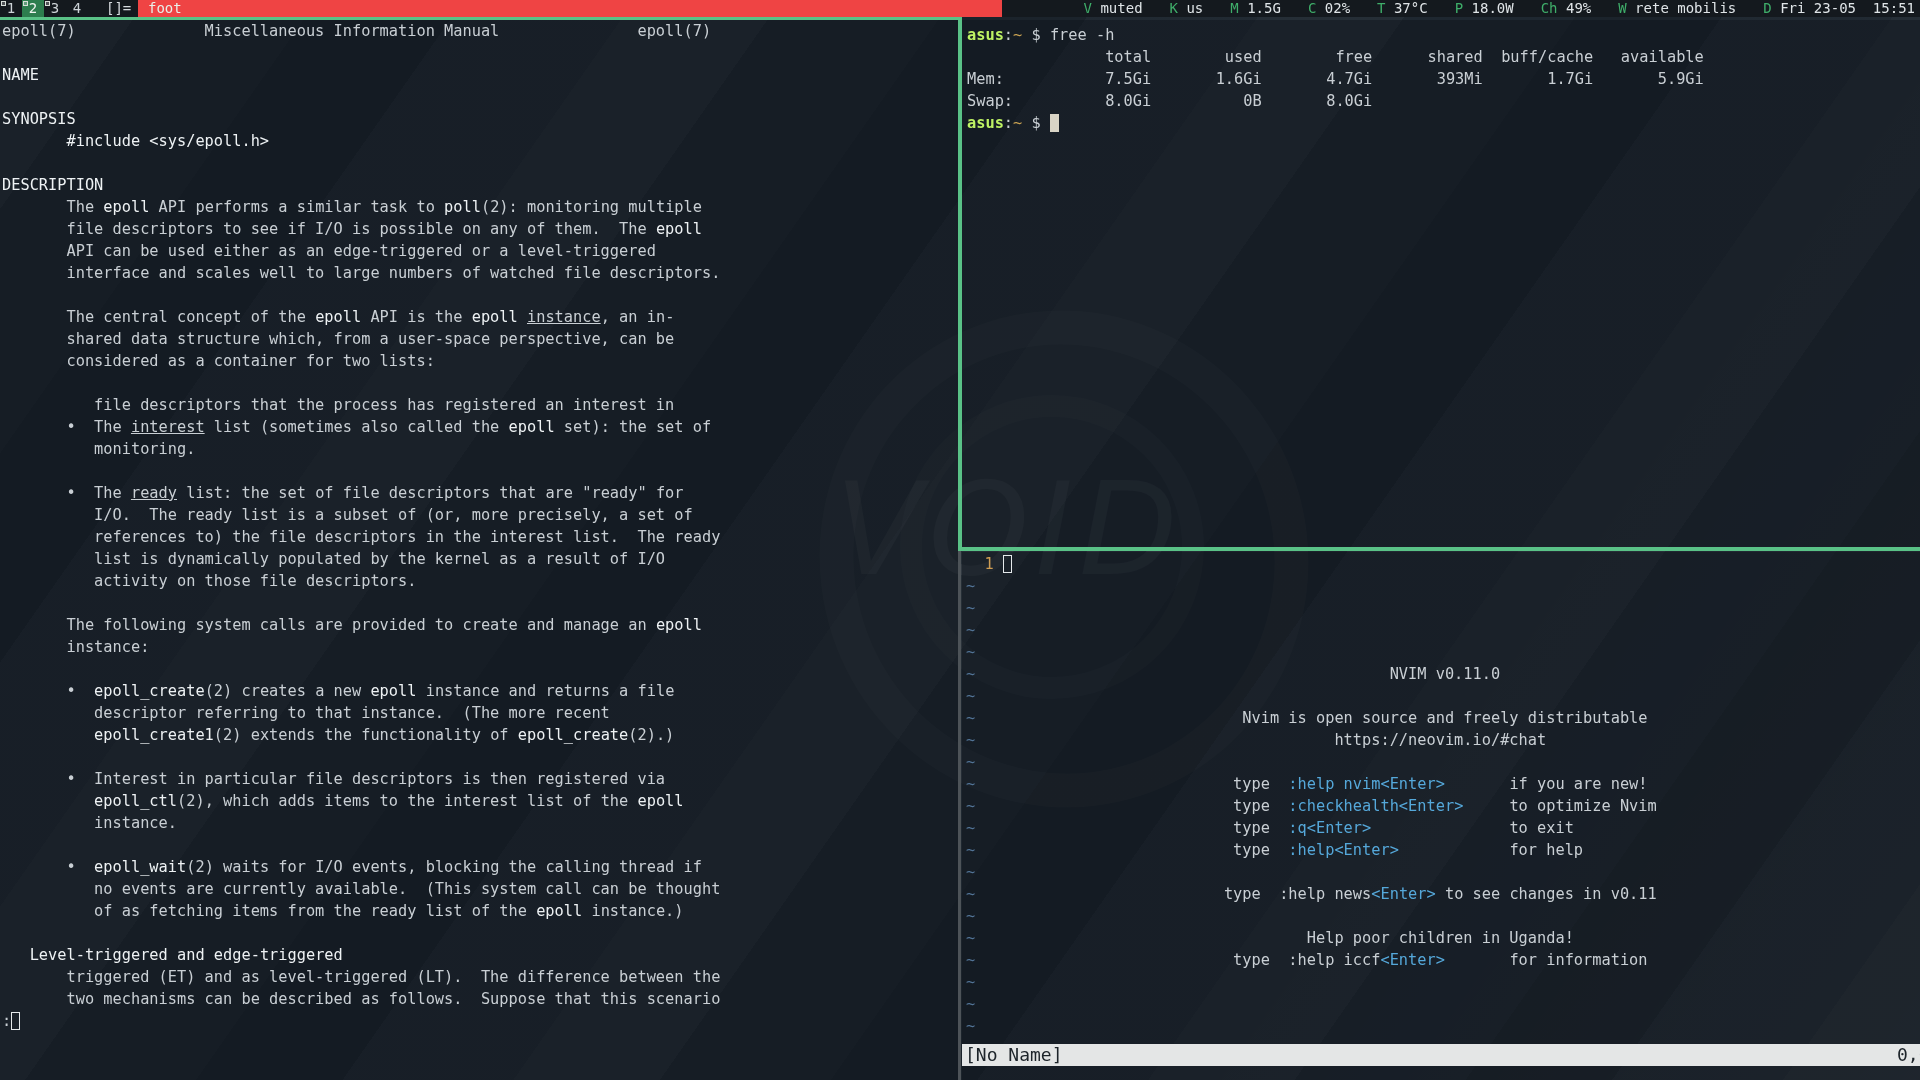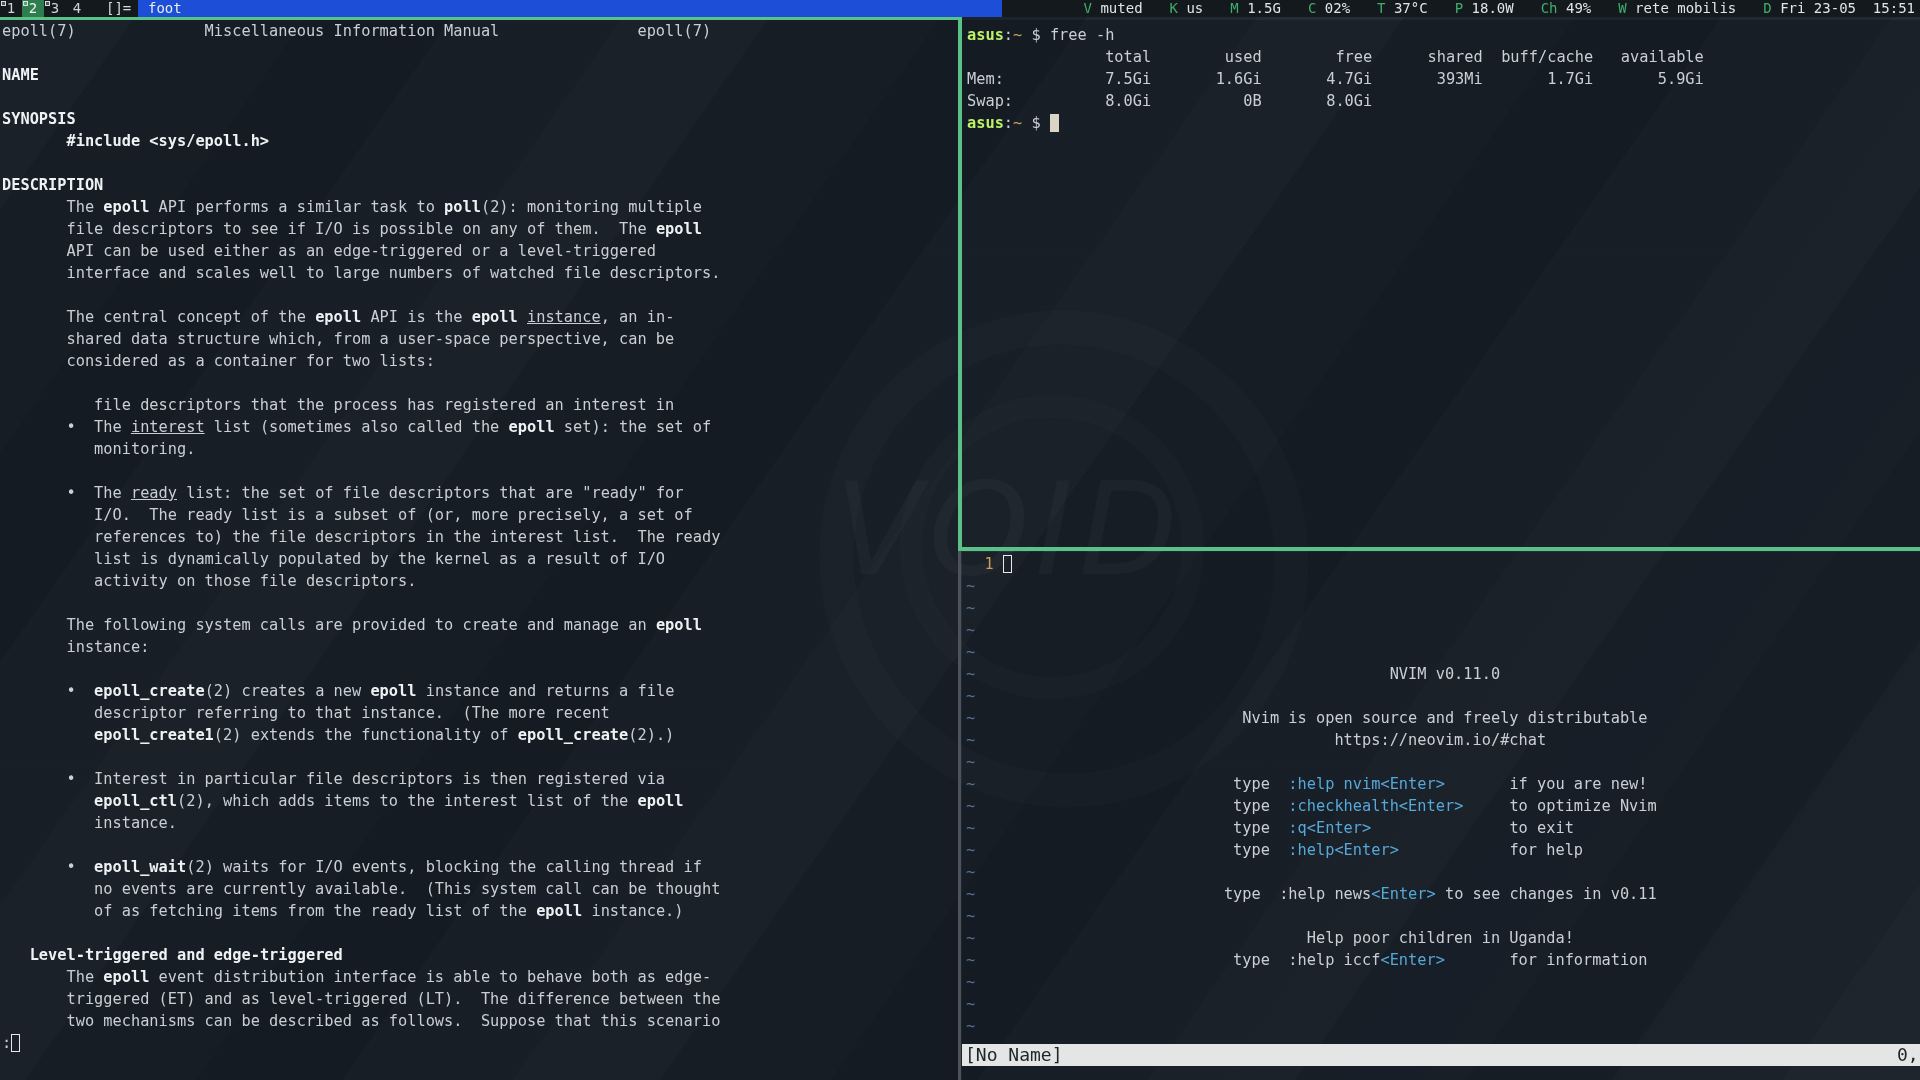--- a/index.html
+++ b/index.html
@@ -28,40 +28,40 @@
 
   
   #bar{position:absolute;left:0;top:0;width:1920px;height:17px;background:#14191e;
     display:flex;align-items:stretch;z-index:5;font-size:14px;line-height:17px;color:#d6dbdf;}
   #ws-list{display:flex;}
   .ws{position:relative;width:22px;text-align:center;color:#cdd3d7;cursor:default;}
   .ws.focused{background:#2d7d4e;color:#eef3ee;}
   .ws-marker{position:absolute;left:1px;top:1px;width:5px;height:5px;border:1px solid #d8ded9;
     box-sizing:border-box;background:rgba(255,255,255,0.25);}
   .layout-symbol{margin-left:18px;width:32px;color:#d6dbdf;}
-  .bar-title{width:864px;background:#1d4ed8;color:#e9efe9;padding-left:10px;box-sizing:border-box;}
+  .bar-title{width:864px;background:#ef4444;color:#e9efe9;padding-left:10px;box-sizing:border-box;}
   #status-list{margin-left:auto;display:flex;gap:27px;padding-right:5px;white-space:pre;}
   .sitem .sk{color:#3fae6a;}
   .sitem .sv{color:#dfe4e7;}
 
   
   .border-green{position:absolute;background:#5ac287;z-index:4;}
   #underbar-line{left:0;top:17px;width:962px;height:3px;}
   #split-vline{left:958px;top:17px;width:4px;height:534px;}
   #split-hline{left:958px;top:547px;width:962px;height:4px;}
   #nvim-left-border{position:absolute;left:958px;top:551px;width:3px;height:529px;background:#4d5358;z-index:4;}
 
   
   .pane{position:absolute;z-index:2;background:rgba(11,17,23,0.42);}
   #man-pane{left:0px;top:18px;width:958px;height:1062px;padding:2px 6px 0 2px;box-sizing:border-box;}
   #term-pane{left:962px;top:20px;width:958px;height:527px;padding:4px 0 0 5px;box-sizing:border-box;}
   #nvim-pane{left:962px;top:552px;width:958px;height:528px;padding:1px 0 0 4px;box-sizing:border-box;}
 
   .trow{white-space:pre;height:22px;line-height:22px;font-size:15.3px;color:#c9cfd4;}
-  .s-b{font-weight:bold;color:#eef2f4;}
+  .s-b{font-weight:normal;color:#eef2f4;}
   .s-u{text-decoration:underline;}
   .s-pgreen{color:#bef264;font-weight:bold;}
   .s-pyellow{color:#c9a252;}
   .s-blue{color:#55a8da;}
   .s-tilde{color:#527497;}
   .s-lnr{color:#cf9d53;}
   .s-curb{background:#d9d4c6;color:#1d242a;}
   .s-curh{outline:1.5px solid #e6eaec;outline-offset:-1px;}
 
   #nvim-statusline{position:absolute;left:0;top:492px;width:958px;height:22px;line-height:22px;
@@ -132,21 +132,20 @@
       <div class="trow"><span> </span></div>
       <div class="trow"><span>       •  Interest in particular file descriptors is then registered via</span></div>
       <div class="trow"><span>          </span><span class="s-b">epoll_ctl</span><span>(2), which adds items to the interest list of the </span><span class="s-b">epoll</span></div>
       <div class="trow"><span>          instance.</span></div>
       <div class="trow"><span> </span></div>
       <div class="trow"><span>       •  </span><span class="s-b">epoll_wait</span><span>(2) waits for I/O events, blocking the calling thread if</span></div>
       <div class="trow"><span>          no events are currently available.  (This system call can be thought</span></div>
       <div class="trow"><span>          of as fetching items from the ready list of the </span><span class="s-b">epoll</span><span> instance.)</span></div>
       <div class="trow"><span> </span></div>
       <div class="trow"><span>   </span><span class="s-b">Level-triggered and edge-triggered</span></div>
-      <div class="trow"><span>       The </span><span class="s-b">epoll</span><span> event distribution interface is able to behave both as edge-</span></div>
       <div class="trow"><span>       triggered (ET) and as level-triggered (LT).  The difference between the</span></div>
       <div class="trow"><span>       two mechanisms can be described as follows.  Suppose that this scenario</span></div>
       <div class="trow"><span>:</span><span class="s-curh"> </span></div>
     </div>
 
   <div class="pane" id="term-pane">
       <div class="trow"><span class="s-pgreen">asus</span><span>:</span><span class="s-pyellow">~</span><span> $ free -h</span></div>
       <div class="trow"><span>               total        used        free      shared  buff/cache   available</span></div>
       <div class="trow"><span>Mem:           7.5Gi       1.6Gi       4.7Gi       393Mi       1.7Gi       5.9Gi</span></div>
       <div class="trow"><span>Swap:          8.0Gi          0B       8.0Gi</span></div>

